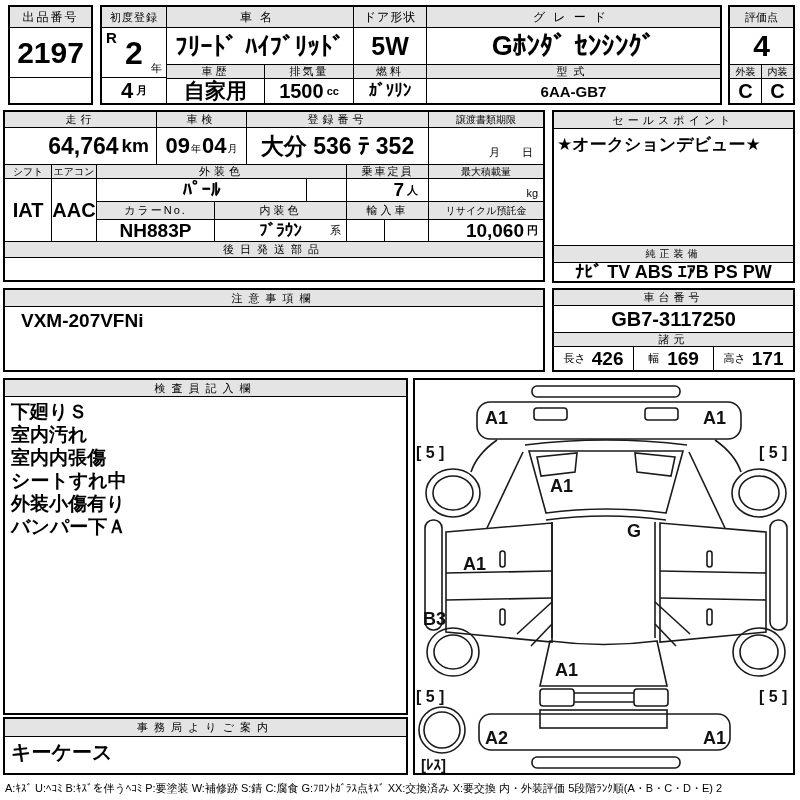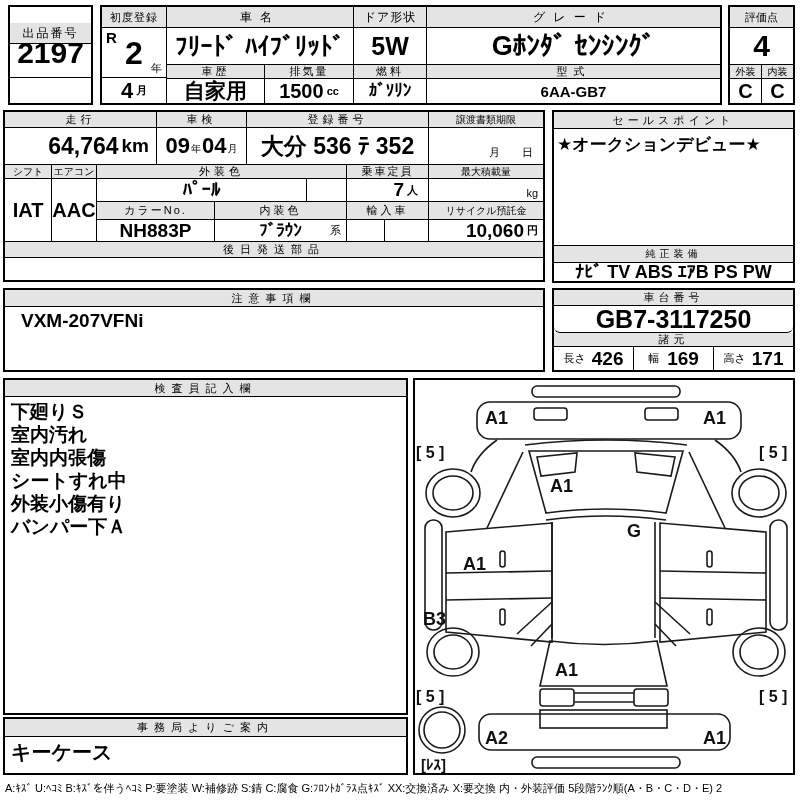--- a/index.html
+++ b/index.html
@@ -18,21 +18,21 @@
   .contentblock{position:absolute;box-sizing:border-box;overflow:hidden;}
   svg text{font-family:"Liberation Sans","DejaVu Sans",sans-serif;font-weight:bold;fill:#111;}
   .legend{position:absolute;font-size:11px;white-space:nowrap;color:#000;}
 </style>
 </head>
 <body>
 
 <div class="sheet">
 
   <div class="box" style="left:8px;top:5px;width:85px;height:100px;">
-    <div class="cell hdr ls2 nbr" style="left:0;top:16px;width:81px;height:21px;">出品番号</div>
+    <div class="cell hdr ls2 nbr" style="left:0;top:0;width:81px;height:21px;">出品番号</div>
     <div class="cell val nbr" style="left:0;top:21px;width:81px;height:50px;font-size:30px;">2197</div>
     <div class="cell nbr nbb" style="left:0;top:71px;width:81px;height:25px;"></div>
   </div>
 
   <div class="box" style="left:100px;top:5px;width:622px;height:100px;">
     <div class="cell hdr ls1" style="left:0;top:0;width:65px;height:21px;font-size:11px;">初度登録</div>
     <div class="cell" style="left:0;top:21px;width:65px;height:50px;position:absolute;">
       <span style="position:absolute;left:4px;top:1px;font-weight:bold;font-size:15px;">R</span>
       <span style="font-weight:bold;font-size:32px;margin-top:2px;">2</span>
       <span style="position:absolute;right:4px;bottom:1px;font-size:11px;">年</span>
@@ -139,21 +139,21 @@
 
   <div class="box" style="left:552px;top:110px;width:243px;height:173px;">
     <div class="cell hdr ls4 nbr" style="left:0;top:0;width:239px;height:17px;font-size:11px;">セールスポイント</div>
     <div class="contentblock" style="left:0;top:17px;width:239px;height:117px;border-bottom:1px solid #000;padding:4px 3px;font-weight:bold;font-size:17px;">★オークションデビュー★</div>
     <div class="cell hdr ls4 nbr" style="left:0;top:134px;width:239px;height:17px;font-size:10px;">純正装備</div>
     <div class="cell val nbr nbb" style="left:0;top:151px;width:239px;height:18px;font-size:18px;white-space:nowrap;">ﾅﾋﾞ TV ABS ｴｱB PS PW</div>
   </div>
 
   <div class="box" style="left:552px;top:288px;width:243px;height:84px;">
     <div class="cell hdr ls4 nbr" style="left:0;top:0;width:239px;height:16px;font-size:11px;">車台番号</div>
-    <div class="cell val nbr" style="left:0;top:16px;width:239px;height:27px;font-size:25px;border-radius:6px;">GB7-3117250</div>
+    <div class="cell val nbr" style="left:0;top:16px;width:239px;height:27px;font-size:20px;">GB7-3117250</div>
     <div class="cell hdr ls4 nbr" style="left:0;top:43px;width:239px;height:14px;font-size:11px;">諸元</div>
     <div class="cell nbb" style="left:0;top:57px;width:80px;height:23px;">
       <span style="font-size:11px;margin-right:6px;">長さ</span>
       <span style="font-weight:bold;font-size:19px;">426</span>
     </div>
     <div class="cell nbb" style="left:80px;top:57px;width:80px;height:23px;">
       <span style="font-size:11px;margin-right:8px;">幅</span>
       <span style="font-weight:bold;font-size:19px;">169</span>
     </div>
     <div class="cell nbr nbb" style="left:160px;top:57px;width:79px;height:23px;">

